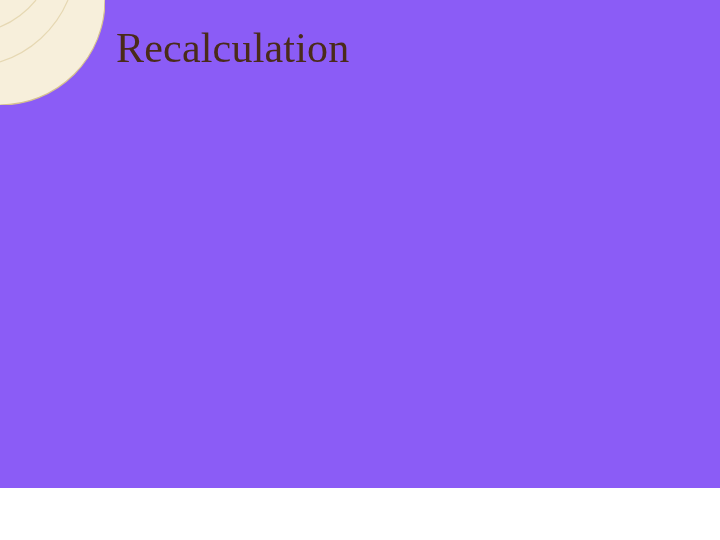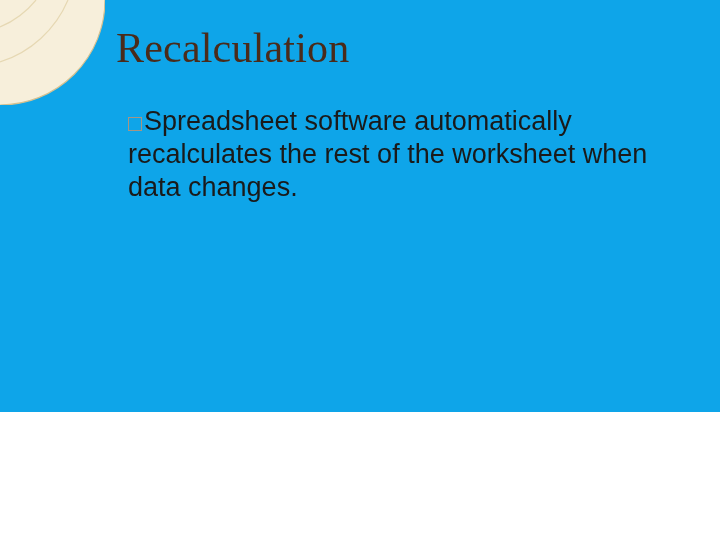--- a/index.html
+++ b/index.html
@@ -7,22 +7,22 @@
     padding: 0;
     width: 720px;
     height: 540px;
     font-family: Arial, Helvetica, sans-serif;
     background: #ffffff;
     overflow: hidden;
   }
   .slide {
     position: relative;
     width: 720px;
-    height: 412px;
-    background: #0ea5e9;
+    height: 488px;
+    background: #8b5cf6;
   }
   .corner-deco {
     position: absolute;
     top: 0;
     left: 0;
     width: 105px;
     height: 105px;
     pointer-events: none;
   }
   .title {
@@ -63,17 +63,14 @@
 
   <svg class="corner-deco" viewBox="0 0 105 105">
     <path d="M0,0 L105,0 A105,105 0 0 1 0,105 Z" fill="#f7efdb"></path>
     <path d="M36,0 A93,93 0 0 1 0,27" fill="none" stroke="#e6d8b3" stroke-width="1.2"></path>
     <path d="M68,0 A110,110 0 0 1 0,62" fill="none" stroke="#e6d8b3" stroke-width="1.2"></path>
     <path d="M105,0 A105,105 0 0 1 0,105" fill="none" stroke="#d6c190" stroke-width="1.2"></path>
   </svg>
 
   <div class="title">Recalculation</div>
 
-  <div class="body">
-    <span class="bullet-square"></span><span>Spreadsheet software automatically recalculates the rest of the worksheet when data changes.</span>
-  </div>
 
 </div>
 
 </body></html>

